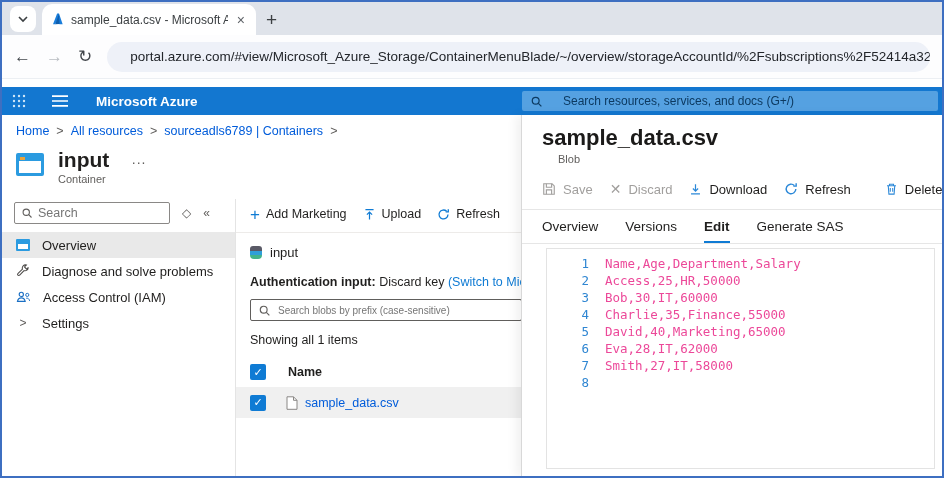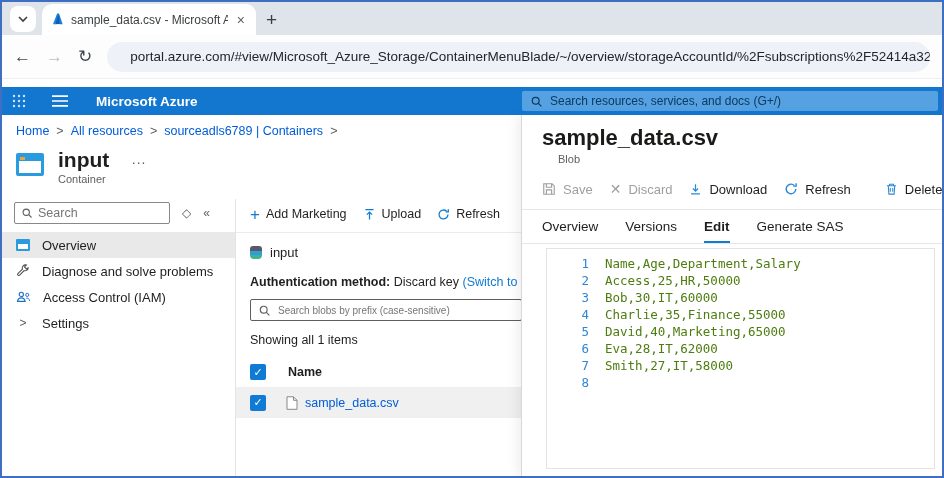--- a/index.html
+++ b/index.html
@@ -27,21 +27,21 @@
     padding:0 13px; gap:10px; overflow:hidden; }
   .omnibox .url { font-size:13.5px; color:#23262b; white-space:nowrap; }
   .chrome-gap { height:8px; background:#fff; }
 
   
   .azure-header { position:relative; height:28px; background:var(--header-bg); display:flex; align-items:center; }
   .waffle { margin-left:10px; }
   .hamburger { margin-left:26px; }
   .brand { margin-left:28px; color:#fff; font-size:13.5px; font-weight:700; }
   .global-search { position:absolute; left:520px; right:4px; top:4px; height:20px; background:#55a1e1;
-    border-radius:2px; display:flex; align-items:center; padding:0 8px; gap:7px; color:#0d3a61; }
+    border-radius:2px; display:flex; align-items:center; padding:0 8px; gap:20px; color:#0d3a61; }
   .global-search .ph { font-size:12px; }
 
   
   .portal-body { position:relative; height:361px; background:#fff; }
 
   .breadcrumb { position:absolute; top:9px; left:14px; font-size:12.5px; white-space:nowrap; }
   .breadcrumb a { color:var(--link); text-decoration:none; }
   .breadcrumb .sep { color:#605e5c; margin:0 7px; }
 
   .page-header { position:absolute; top:33px; left:14px; display:flex; }
@@ -100,21 +100,21 @@
   .bt { display:flex; align-items:center; gap:7px; color:#201f1e; }
   .bt.disabled { color:var(--disabled); }
   .blade-hr { border-top:1px solid #e6e6e6; margin-top:9px; }
   .blade-tabs { margin:9px 0 0 20px; display:flex; gap:27px; font-size:13.5px; }
   .btab { padding-bottom:7px; color:#201f1e; }
   .btab.active { font-weight:700; border-bottom:2px solid var(--accent); }
   .editor { position:absolute; left:24px; right:7px; top:133px; bottom:7px; border:1px solid #e3e3e3;
     font-family:"DejaVu Sans Mono", monospace; font-size:12.5px; padding-top:6px; overflow:hidden; background:#fff; }
   .ed-line { display:flex; height:17px; line-height:17px; }
   .ed-line .ln { width:42px; text-align:right; color:var(--line-number); flex:none; }
-  .ed-line .lt { margin-left:16px; color:#4d7c0f; white-space:pre; }
+  .ed-line .lt { margin-left:16px; color:#ec4899; white-space:pre; }
 </style>
 </head>
 <body>
 
 <div class="screen">
 
   <div class="tabstrip">
     <div class="tab-search-btn">
       <svg width="12" height="12" viewBox="0 0 12 12">
           <path d="M2 4l4 4 4-4" fill="none" stroke="#3c4043" stroke-width="1.6"></path>
@@ -255,21 +255,21 @@
         </span>
       </div>
       <div class="cmd-divider"></div>
 
       <div class="crumb-input">
         <span class="cyl"></span>
         <span>input</span>
       </div>
 
       <div class="auth-line">
-        <span class="lbl">Authentication method:</span>
+        <span class="lbl">Authentication input:</span>
         <span>Discard key</span>
         <span class="lnk">(Switch to Microsoft E</span>
       </div>
 
       <div class="blob-search">
         <svg width="13" height="13" viewBox="0 0 16 16">
           <circle cx="7" cy="7" r="4.2" fill="none" stroke="#605e5c" stroke-width="1.4"></circle>
             <path d="M10.3 10.3 14 14" stroke="#605e5c" stroke-width="1.4"></path>
         </svg>
         <input type="text" placeholder="Search blobs by prefix (case-sensitive)" style="">

